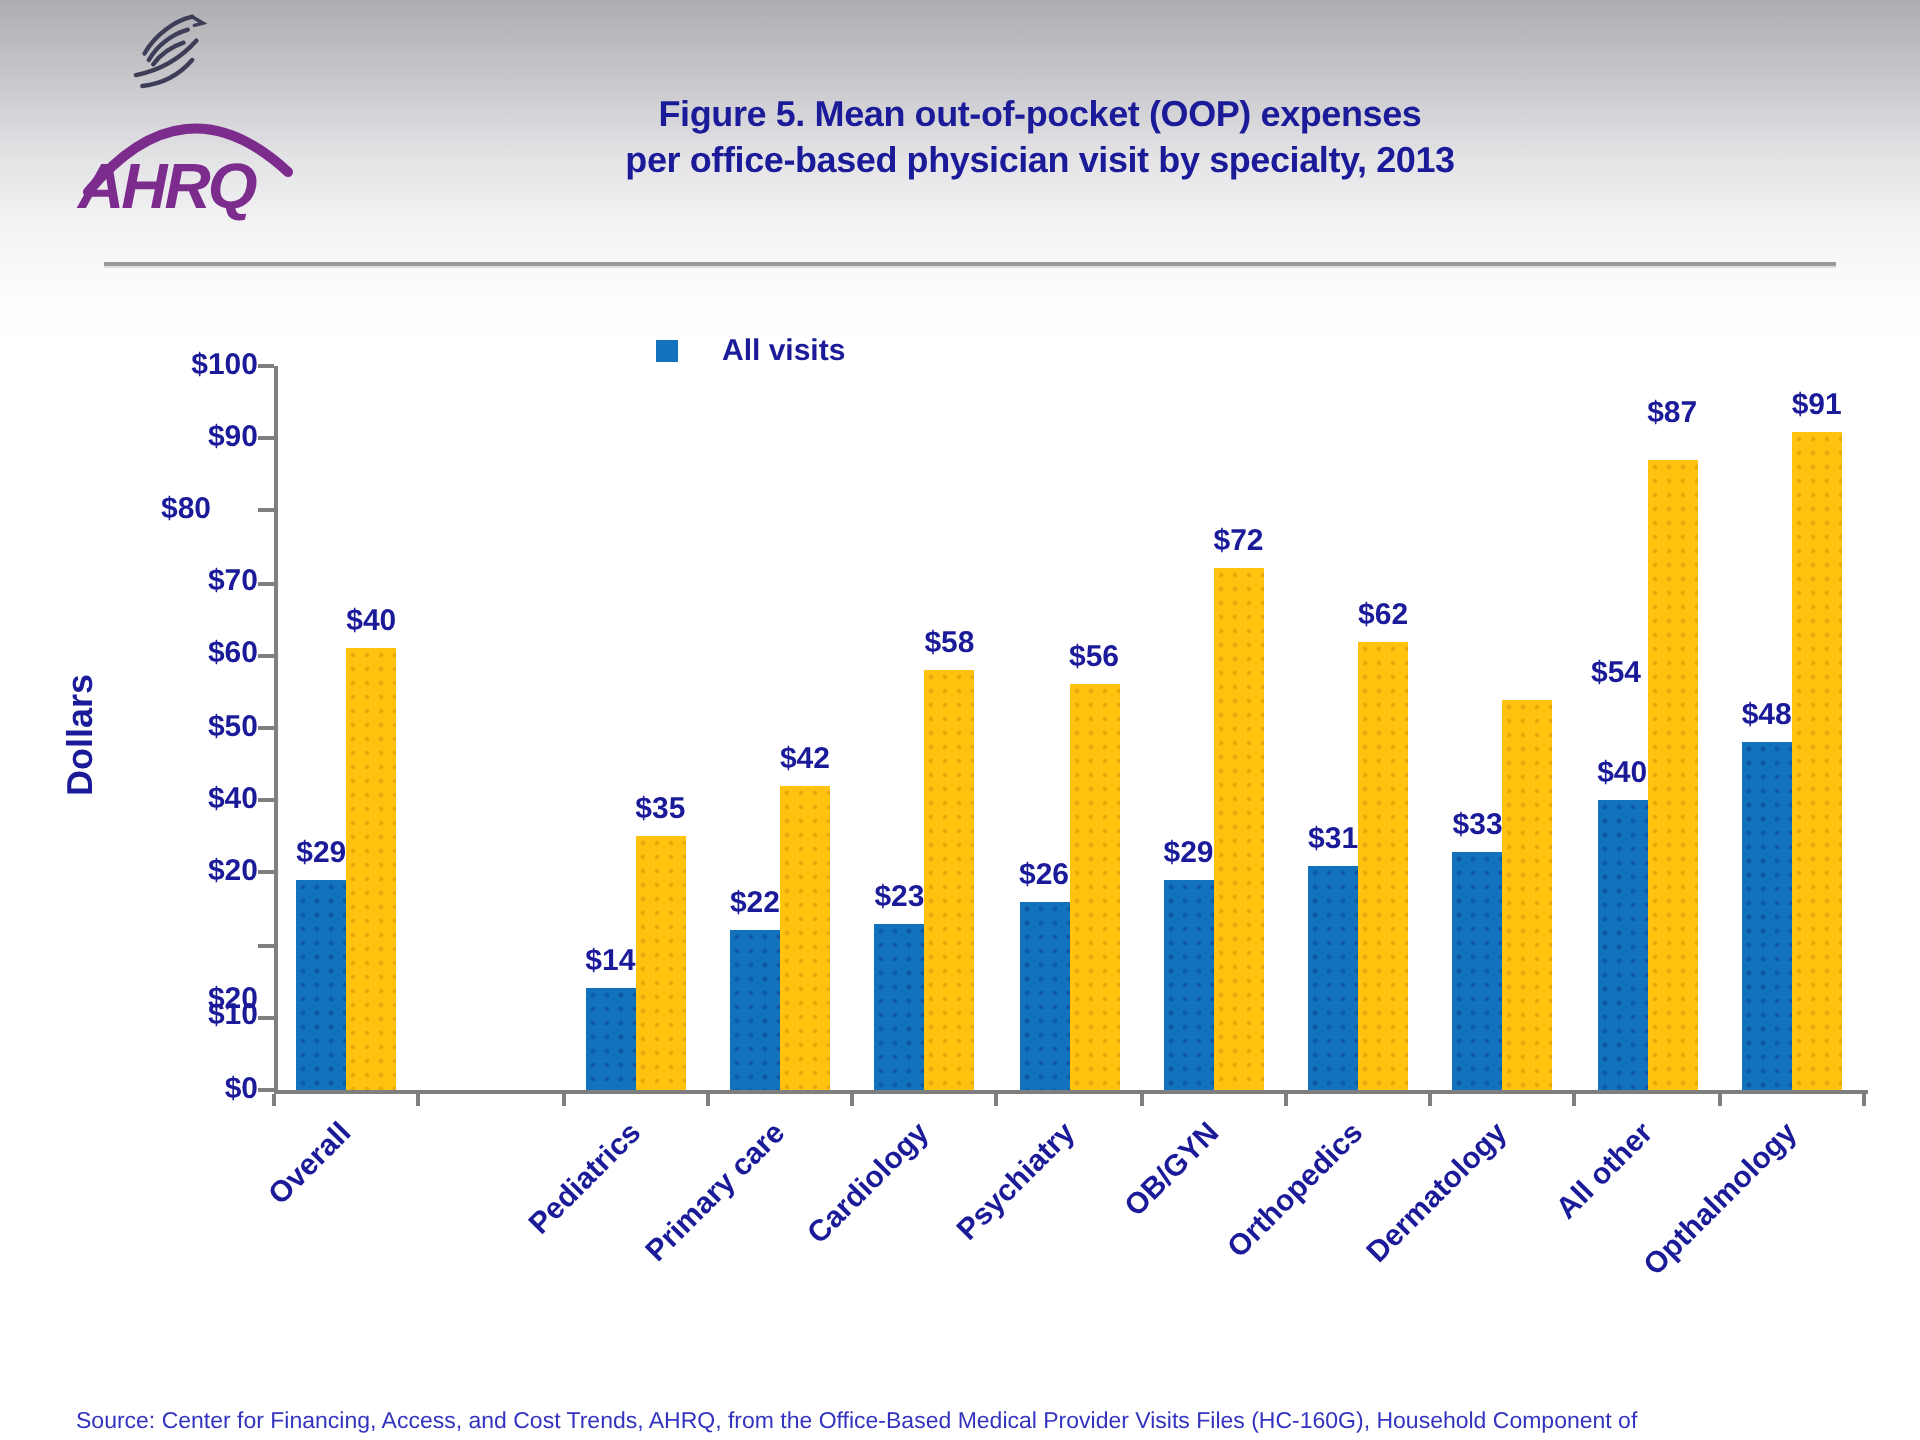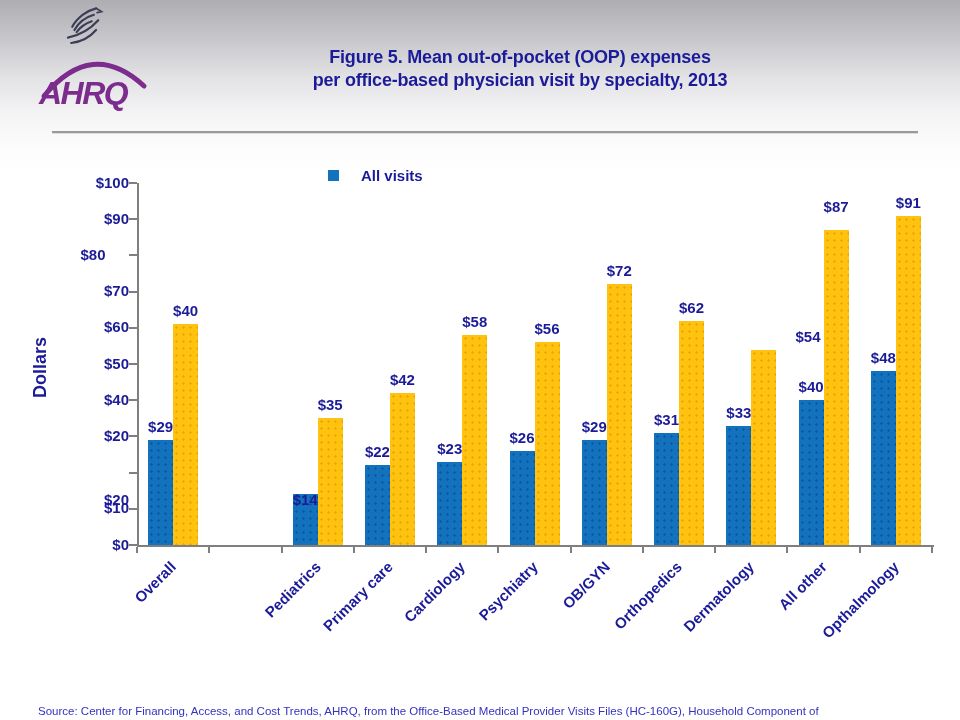--- a/index.html
+++ b/index.html
@@ -106,21 +106,21 @@
       <div class="abs xtick-mark" style="left: 714.182px; top: 547px;"></div>
       <div class="abs xtick-mark" style="left: 786.455px; top: 547px;"></div>
       <div class="abs xtick-mark" style="left: 858.727px; top: 547px;"></div>
       <div class="abs xtick-mark" style="left: 931px; top: 547px;"></div>
       <div class="abs bar s0" style="left: 148.136px; top: 440.02px; width: 25px; height: 104.98px; background-color: rgb(18, 114, 190);"></div>
       <div class="abs val-label" style="left: 132.636px; top: 418.02px;">$29</div>
       <div class="abs bar s1" style="left: 173.136px; top: 324.18px; width: 25px; height: 220.82px; background-color: rgb(255, 194, 14);"></div>
       <div class="abs val-label" style="left: 157.636px; top: 302.18px;">$40</div>
       <div class="abs xlab" style="left: 55.1364px; top: 558px;">Overall</div>
       <div class="abs bar s0" style="left: 292.682px; top: 494.32px; width: 25px; height: 50.68px; background-color: rgb(18, 114, 190);"></div>
-      <div class="abs val-label" style="left: 277.182px; top: 472.32px; margin-top: 19px;">$14</div>
+      <div class="abs val-label" style="left: 277.182px; top: 472.32px;">$14</div>
       <div class="abs bar s1" style="left: 317.682px; top: 418.3px; width: 25px; height: 126.7px; background-color: rgb(255, 194, 14);"></div>
       <div class="abs val-label" style="left: 302.182px; top: 396.3px;">$35</div>
       <div class="abs xlab" style="left: 199.682px; top: 558px;">Pediatrics</div>
       <div class="abs bar s0" style="left: 364.955px; top: 465.36px; width: 25px; height: 79.64px; background-color: rgb(18, 114, 190);"></div>
       <div class="abs val-label" style="left: 349.455px; top: 443.36px;">$22</div>
       <div class="abs bar s1" style="left: 389.955px; top: 392.96px; width: 25px; height: 152.04px; background-color: rgb(255, 194, 14);"></div>
       <div class="abs val-label" style="left: 374.455px; top: 370.96px;">$42</div>
       <div class="abs xlab" style="left: 271.955px; top: 558px;">Primary care</div>
       <div class="abs bar s0" style="left: 437.227px; top: 461.74px; width: 25px; height: 83.26px; background-color: rgb(18, 114, 190);"></div>
       <div class="abs val-label" style="left: 421.727px; top: 439.74px;">$23</div>

